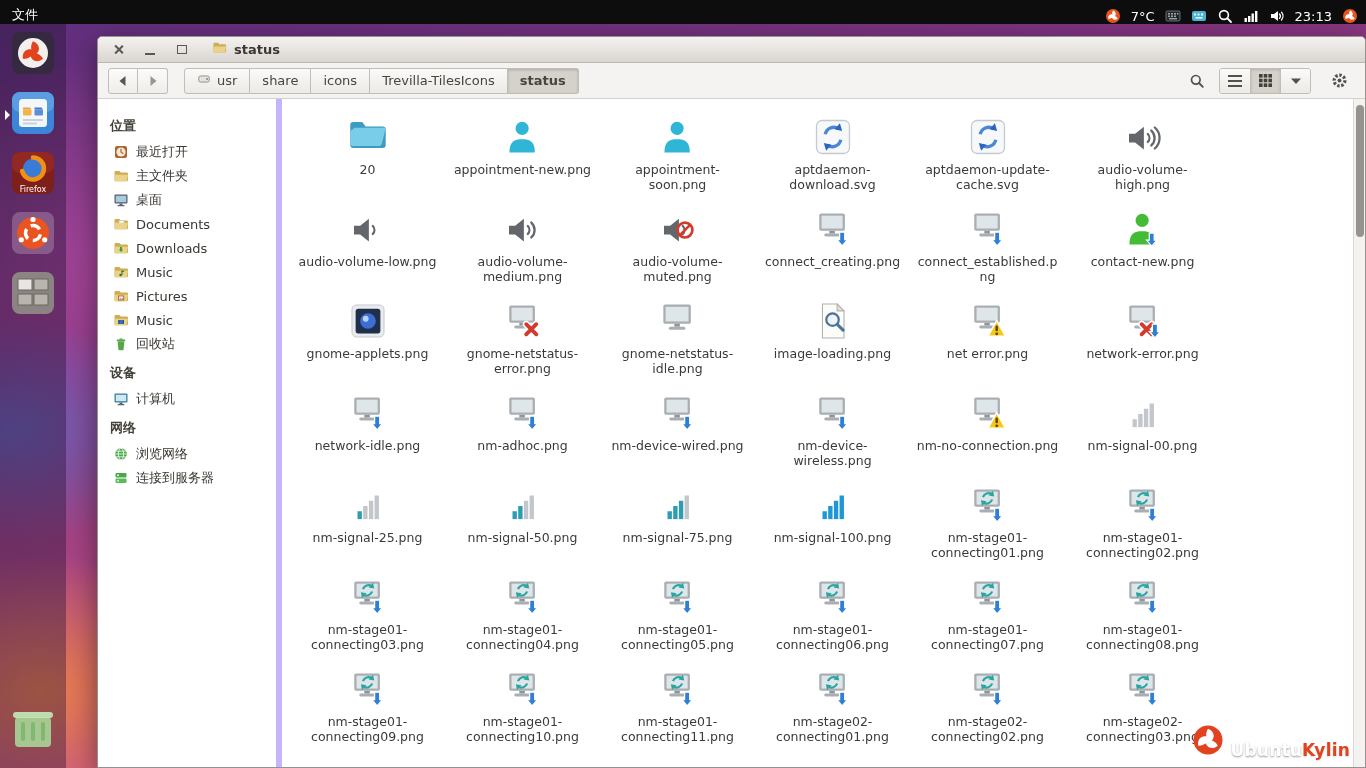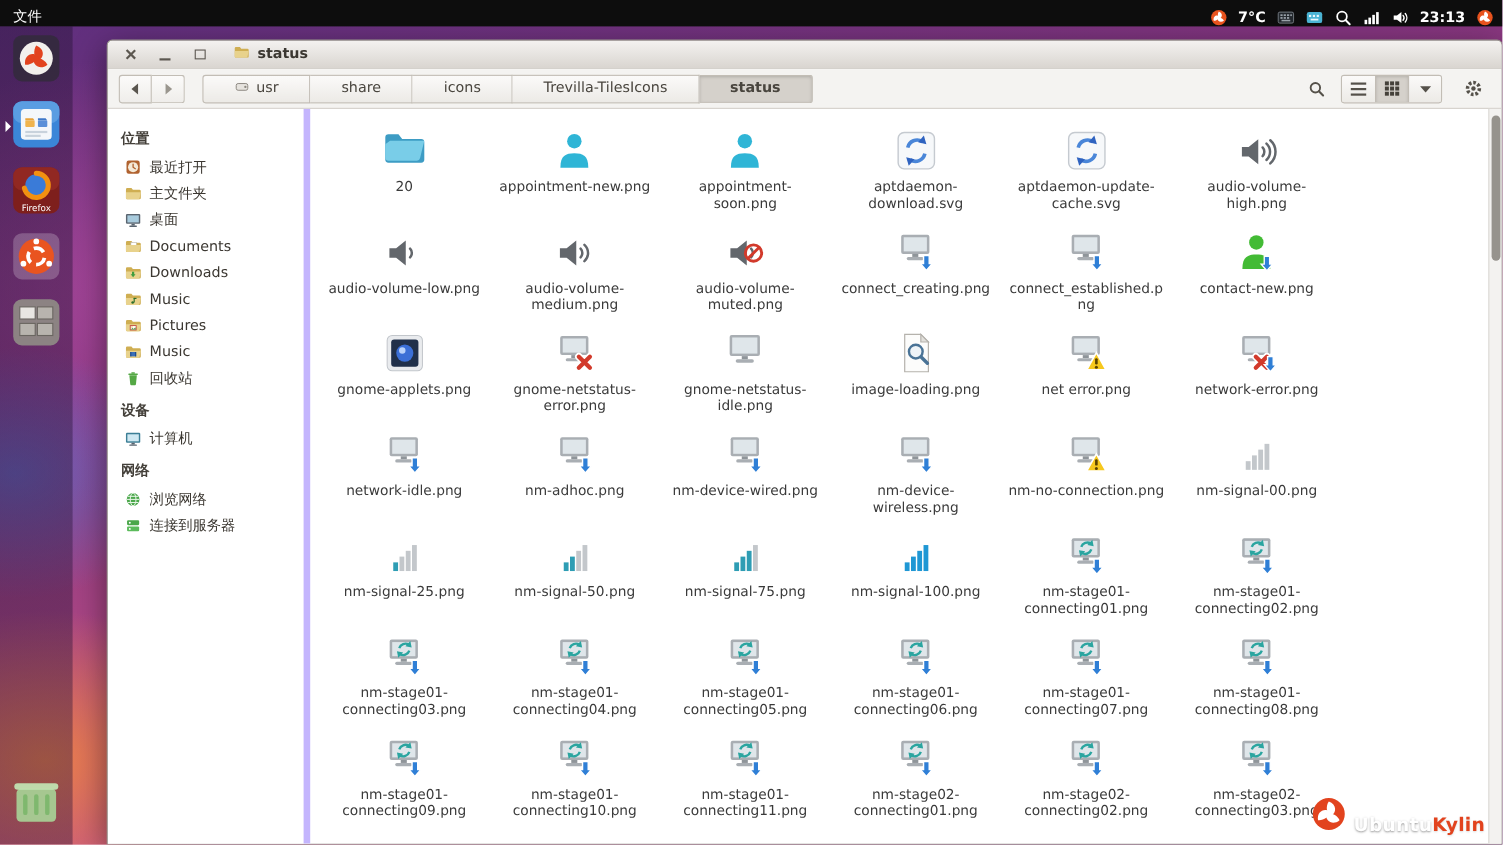--- a/index.html
+++ b/index.html
@@ -8,21 +8,21 @@
     background:
       radial-gradient(ellipse 300px 220px at 3% 90%, rgba(248,140,60,.80), transparent 62%),
       radial-gradient(ellipse 260px 190px at 1% 56%, rgba(70,130,230,.55), transparent 60%),
       radial-gradient(ellipse 420px 320px at 9% 34%, rgba(200,85,175,.55), transparent 65%),
       linear-gradient(165deg,#5d2f7e 0%,#84357f 32%,#b44a86 58%,#c95590 76%,#8a3f90 100%);
   }
   
   .topbar{position:absolute;top:0;left:0;right:0;height:24px;background:#0d0d0d;color:#fff;
     display:flex;align-items:flex-end;font-size:13px;z-index:60;}
   .topbar-menu{padding:0 12px;cursor:default;}
-  .topbar-right{margin-left:auto;display:flex;align-items:center;gap:10px;padding-right:8px;font-weight:bold;}
+  .topbar-right{margin-left:auto;display:flex;align-items:center;gap:10px;padding-right:8px;}
   .tb-icon{display:flex;align-items:center;}
   .tb-text{font-size:13px;}
   
   .launcher{position:absolute;top:24px;left:0;width:66px;bottom:0;z-index:50;
     background:linear-gradient(rgba(40,20,55,.45),rgba(40,20,55,.40));
     display:flex;flex-direction:column;align-items:center;padding-top:4px;gap:6px;}
   .l-item{width:54px;height:54px;position:relative;display:flex;align-items:center;justify-content:center;cursor:pointer;}
   .l-item.bottom{margin-top:auto;margin-bottom:10px;}
   .l-arrow{position:absolute;left:-1px;top:50%;transform:translateY(-50%);width:0;height:0;
     border-left:5px solid #fff;border-top:5px solid transparent;border-bottom:5px solid transparent;}
@@ -43,21 +43,21 @@
   .title{font-weight:bold;font-size:13px;color:#3b3731;}
   .toolbar{height:36px;background:#f4f3f1;border-bottom:1px solid #d4d0ca;display:flex;align-items:center;
     padding:0 10px;flex:0 0 auto;}
   .nav-group{display:flex;}
   .nav-btn{width:30px;height:26px;border:1px solid #c2bdb5;background:linear-gradient(#fcfbfa,#efedea);
     display:flex;align-items:center;justify-content:center;cursor:pointer;}
   .nav-btn.back{border-radius:3px 0 0 3px;}
   .nav-btn.fwd{border-left:none;border-radius:0 3px 3px 0;}
   .breadcrumb{display:flex;margin-left:16px;}
   .crumb{height:26px;border:1px solid #c2bdb5;border-left:none;background:linear-gradient(#fbfaf9,#eceae6);
-    padding:0 28px;display:flex;align-items:center;font-size:13px;color:#49453e;gap:6px;cursor:pointer;white-space:nowrap;}
+    padding:0 12px;display:flex;align-items:center;font-size:13px;color:#49453e;gap:6px;cursor:pointer;white-space:nowrap;}
   .crumb:first-child{border-left:1px solid #c2bdb5;border-radius:3px 0 0 3px;}
   .crumb:last-child{border-radius:0 3px 3px 0;}
   .crumb.active{background:#d5d1cb;font-weight:bold;box-shadow:inset 0 1px 3px rgba(0,0,0,.18);}
   .toolbar-right{margin-left:auto;display:flex;align-items:center;}
   .tool-btn{width:32px;height:26px;display:flex;align-items:center;justify-content:center;cursor:pointer;}
   .view-group{display:flex;border:1px solid #c2bdb5;border-radius:3px;overflow:hidden;margin-left:6px;}
   .view-btn{width:30px;height:24px;display:flex;align-items:center;justify-content:center;
     background:linear-gradient(#fbfaf9,#eceae6);border-left:1px solid #c2bdb5;cursor:pointer;}
   .view-btn:first-child{border-left:none;}
   .view-btn.active{background:#d5d1cb;box-shadow:inset 0 1px 3px rgba(0,0,0,.15);}

